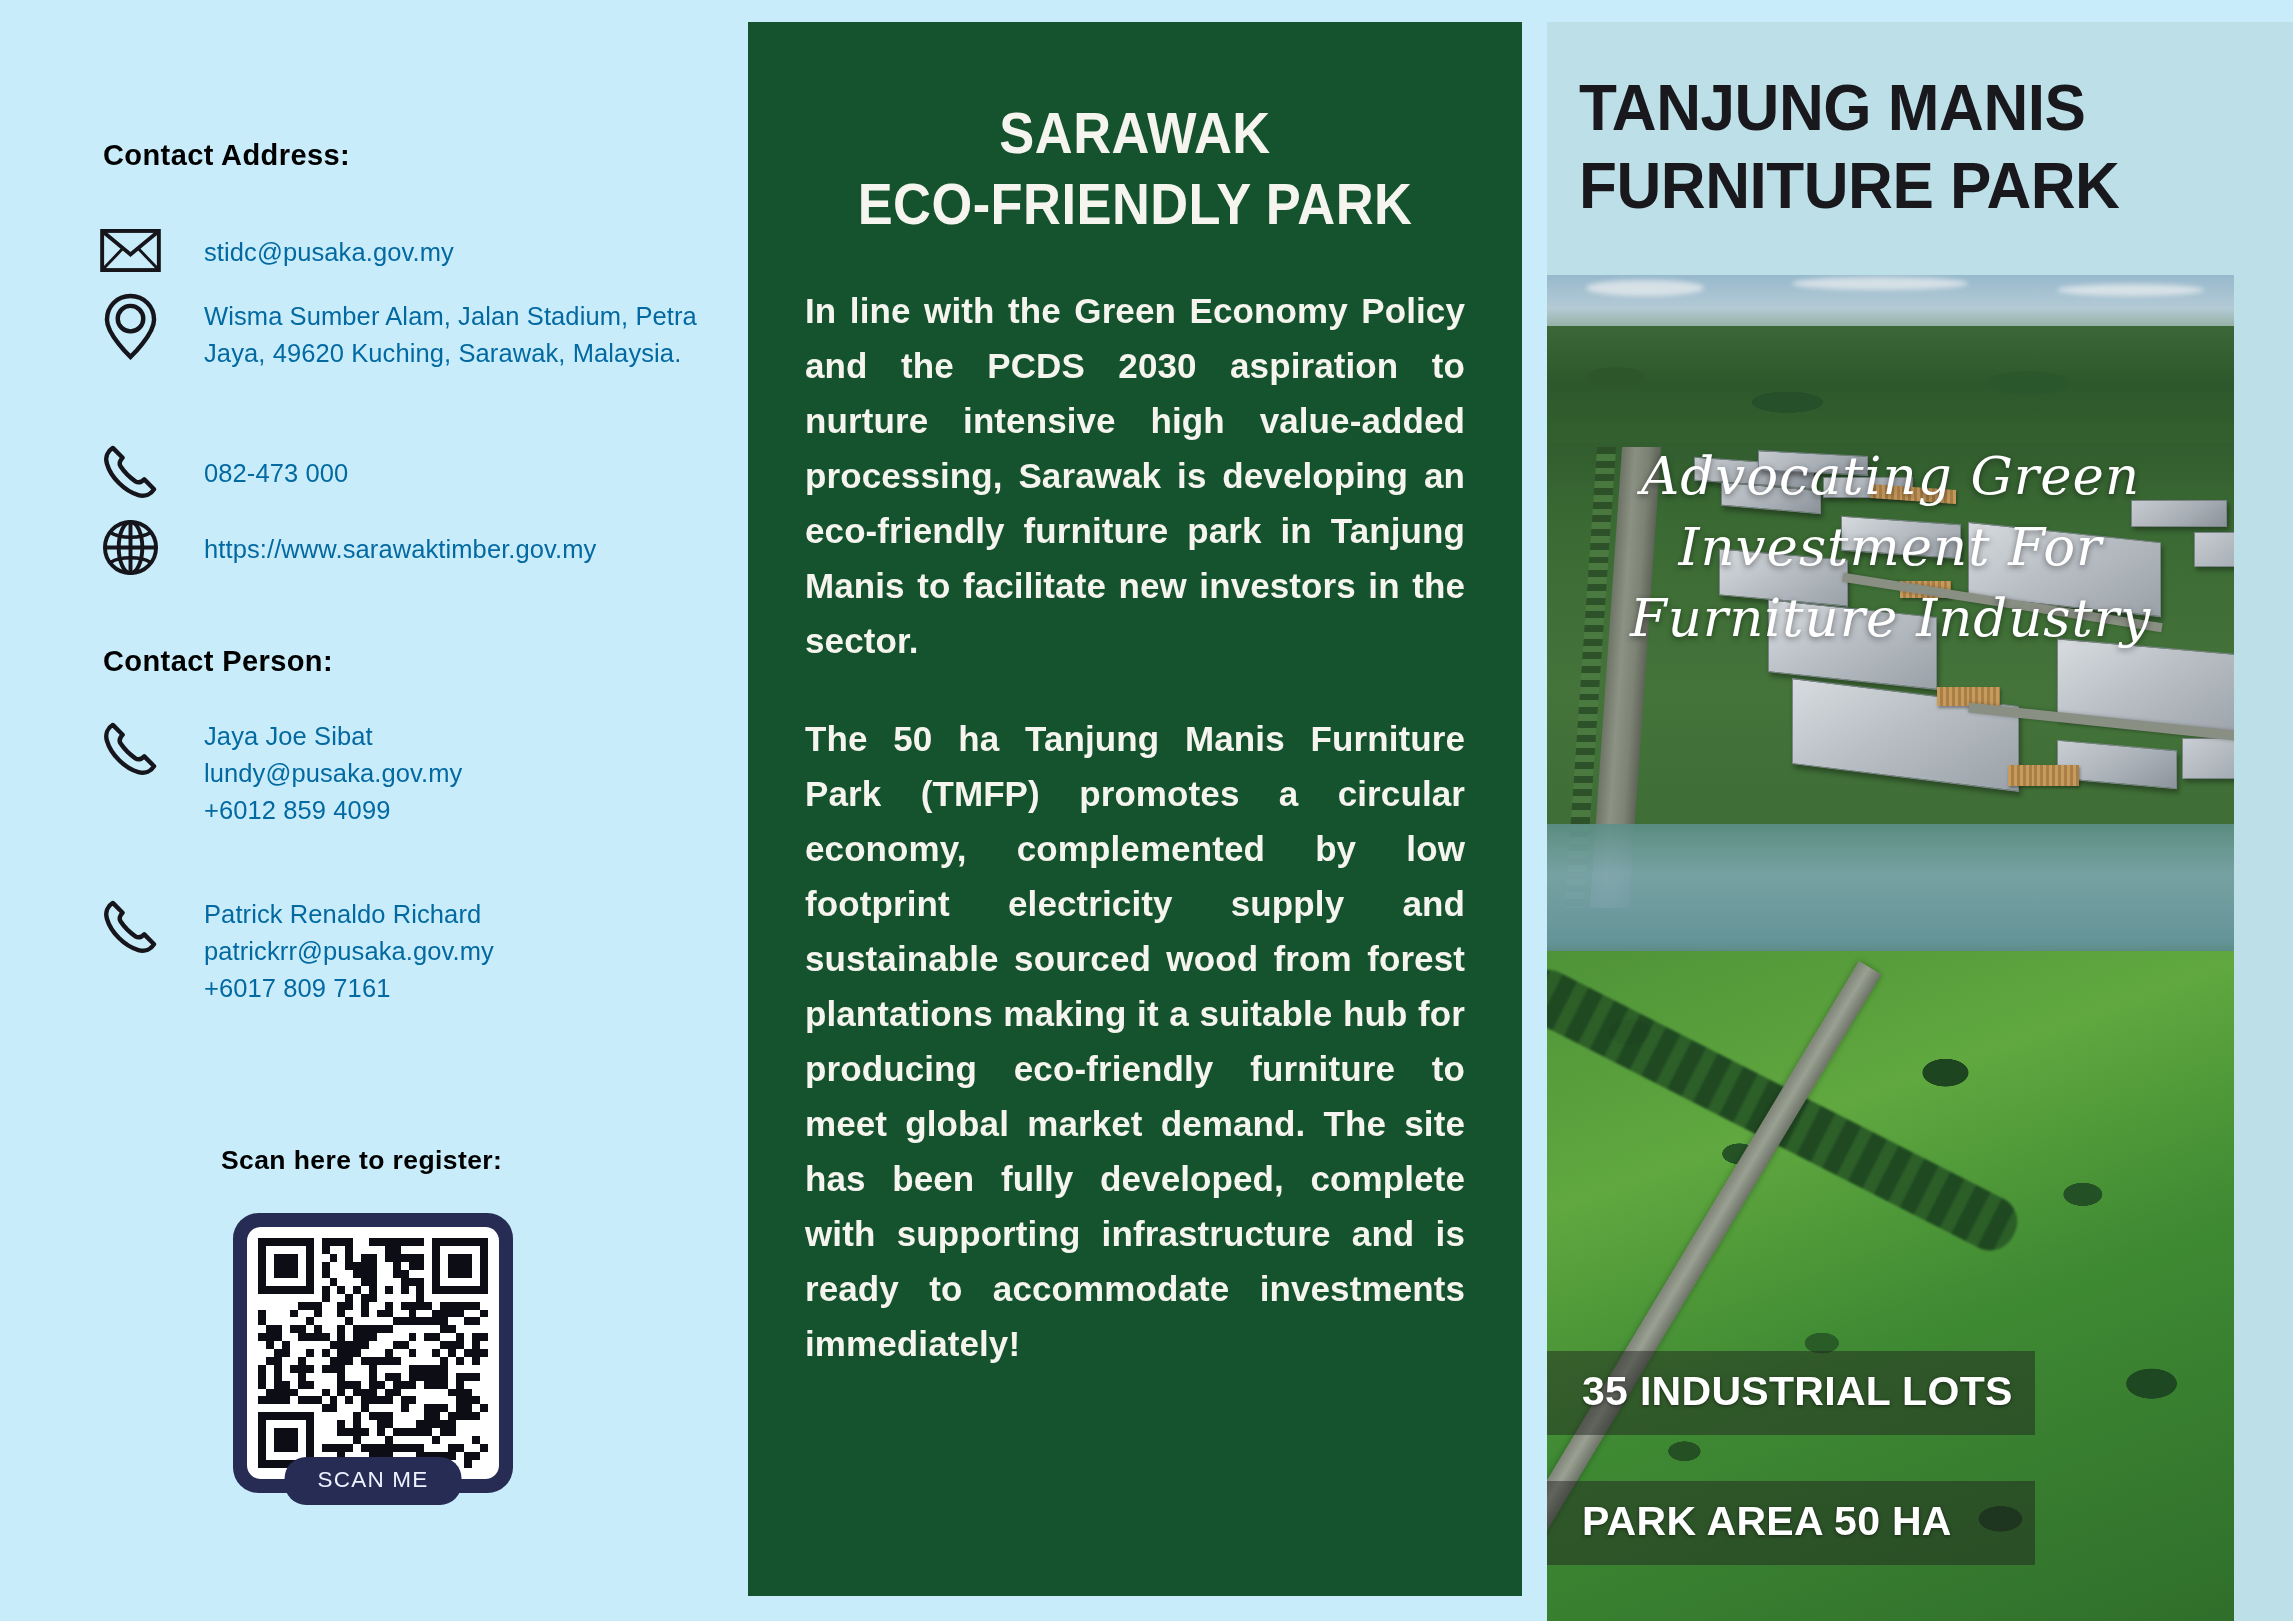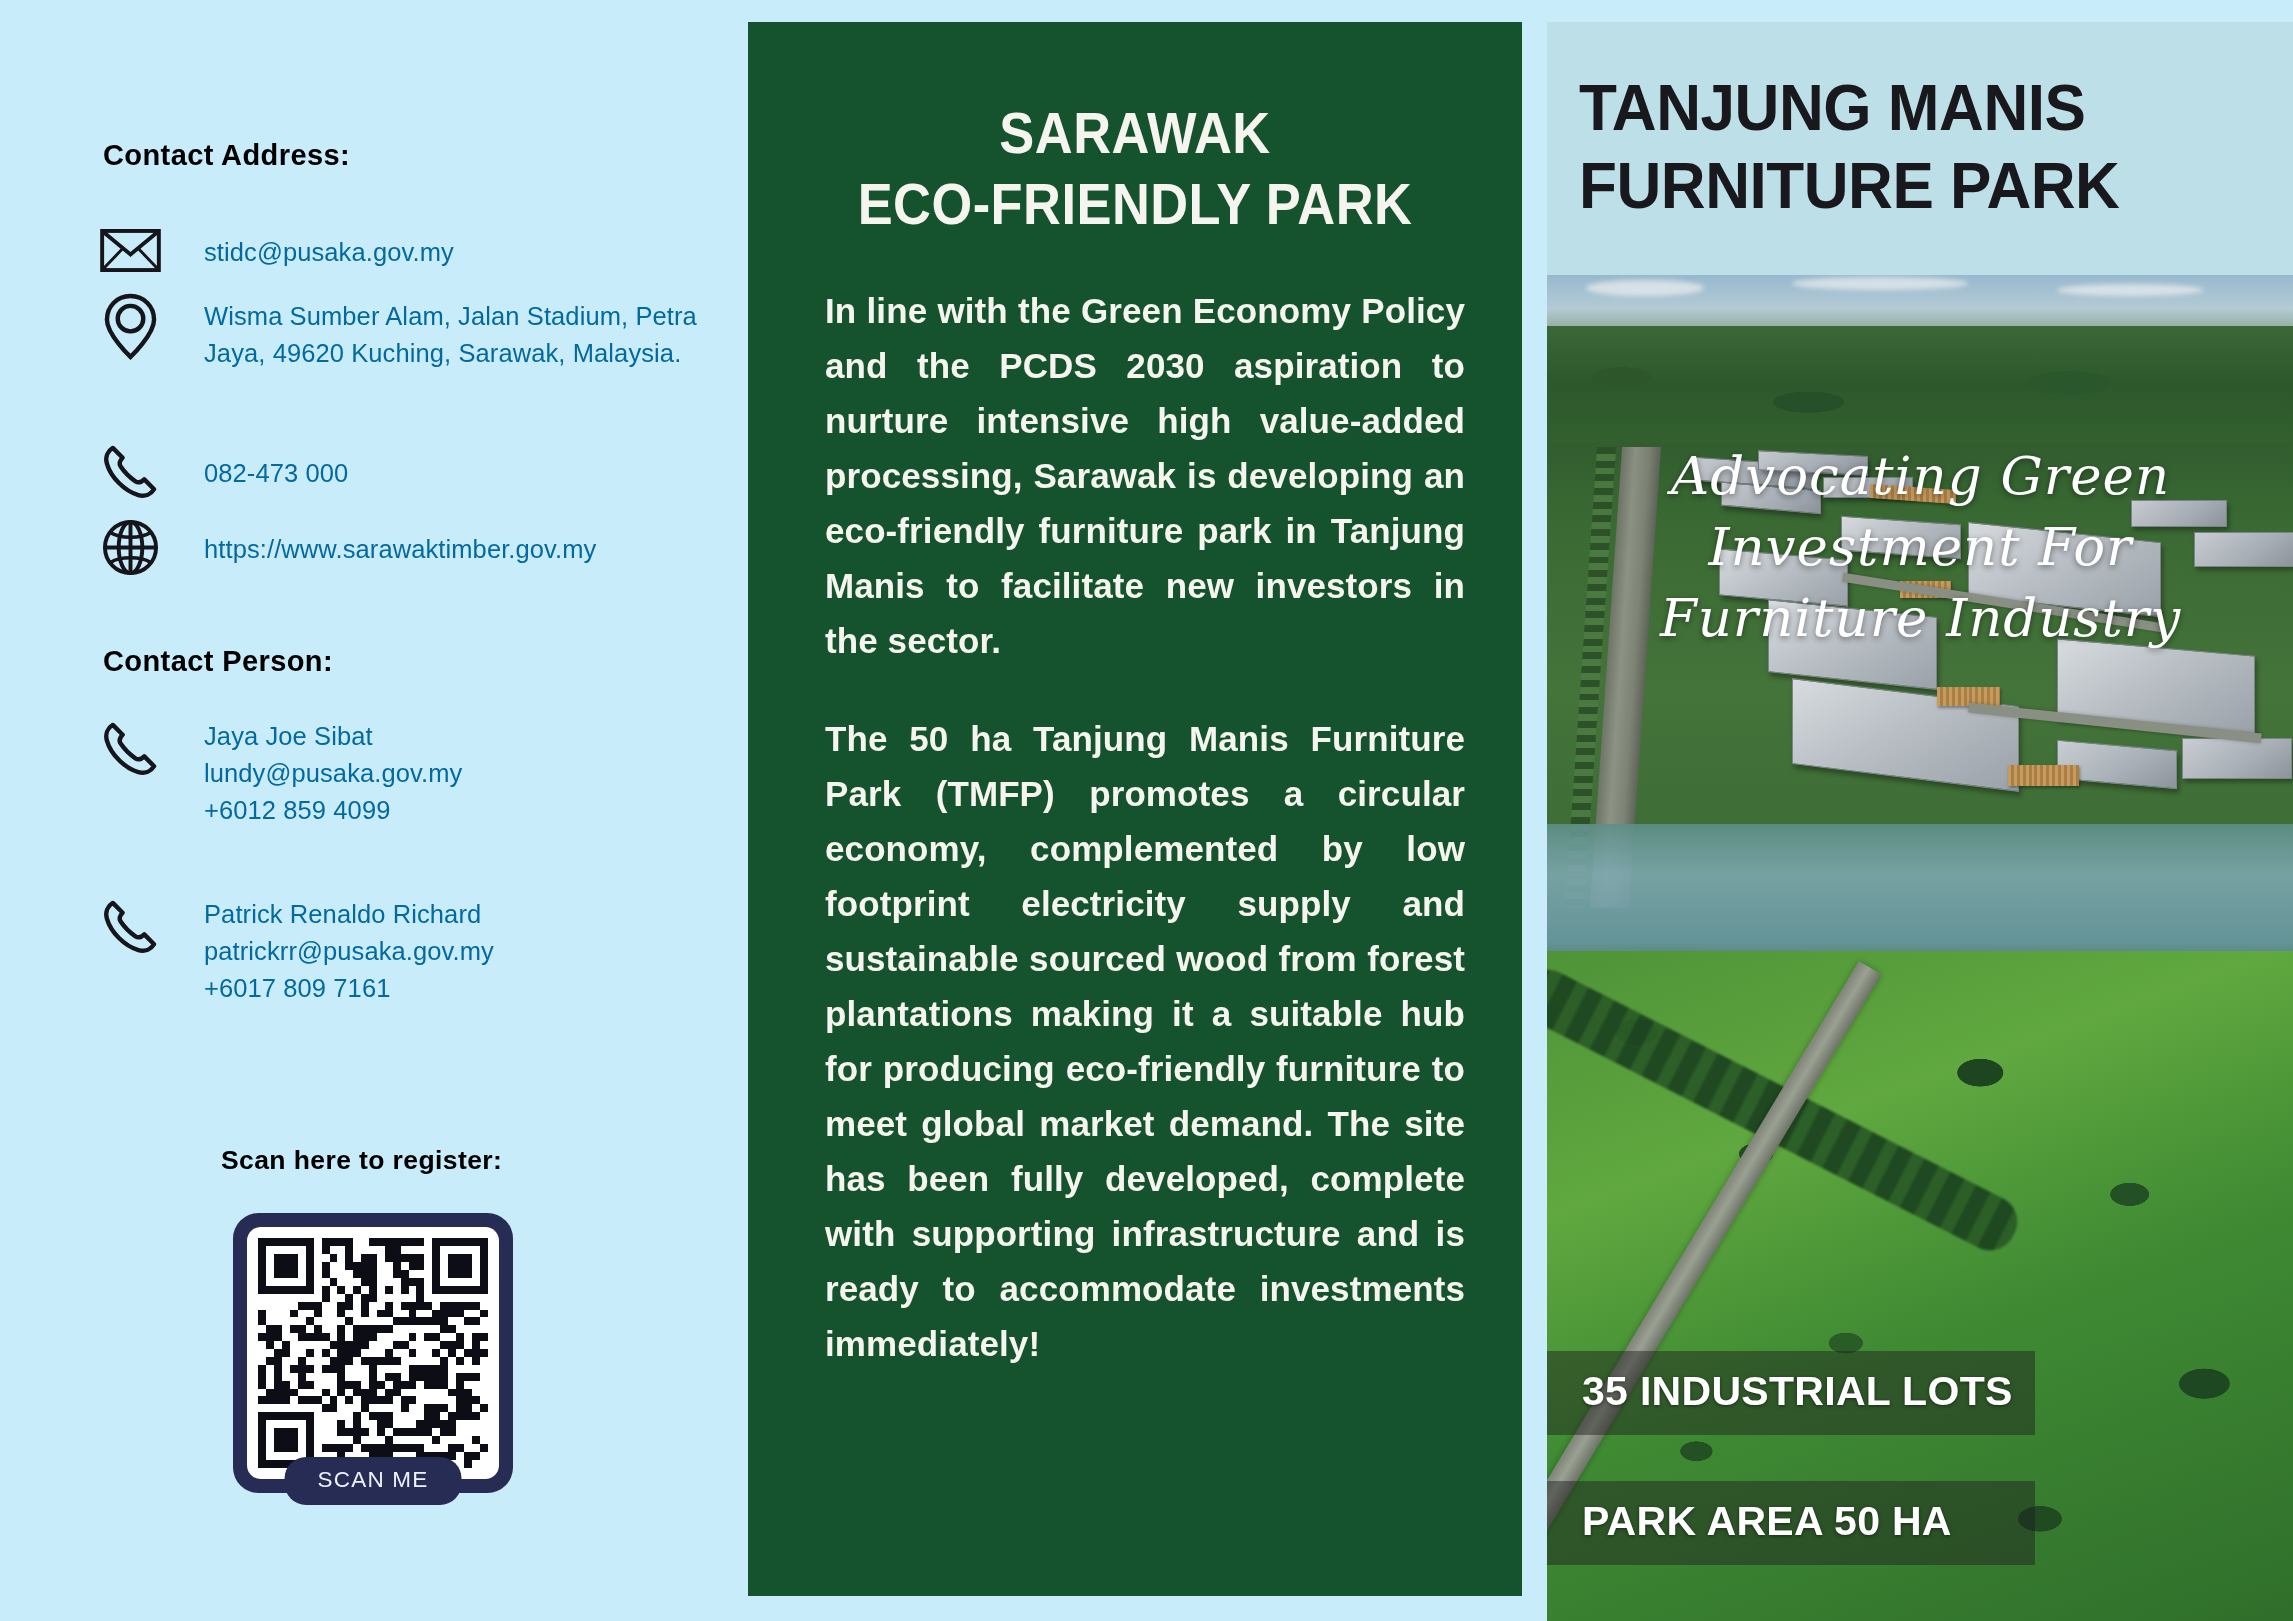--- a/index.html
+++ b/index.html
@@ -151,21 +151,20 @@
   .center-body {
     margin-top: 43px;
     color: #f6f4ee;
     font-family: "Liberation Sans Narrow", "Liberation Sans", sans-serif;
     font-weight: bold;
     font-size: 35px;
     line-height: 55px;
     text-align: justify;
     text-align-last: left;
     letter-spacing: 0.1px;
-    margin-left: 20px;
   }
   .center-body p { margin: 0 0 43px 0; }
   .center-body p:last-child { margin-bottom: 0; }
 
   
   .panel-right {
     position: absolute;
     left: 1547px; top: 21.6px;
     width: 747px; height: 1600px;
     background: #bddfe8;
@@ -182,21 +181,21 @@
     letter-spacing: -0.5px;
     transform: scaleX(0.97);
     transform-origin: left top;
   }
 
   
   .photo {
     position: absolute;
     left: 0;
     top: 253px;
-    width: 747px;
+    width: 687px;
     height: 1347px;
     overflow: hidden;
     background: #2d5e2a;
   }
   .sky {
     position: absolute; left: 0; top: 0; width: 100%; height: 61px;
     background: linear-gradient(#9fc3d8 0%, #bcd4df 55%, #8aa98f 100%);
   }
   .cloud {
     position: absolute; background: rgba(255,255,255,.65);

